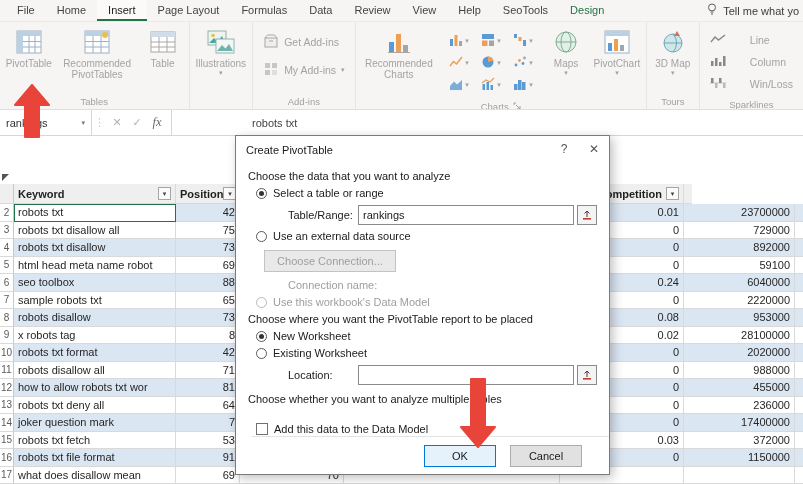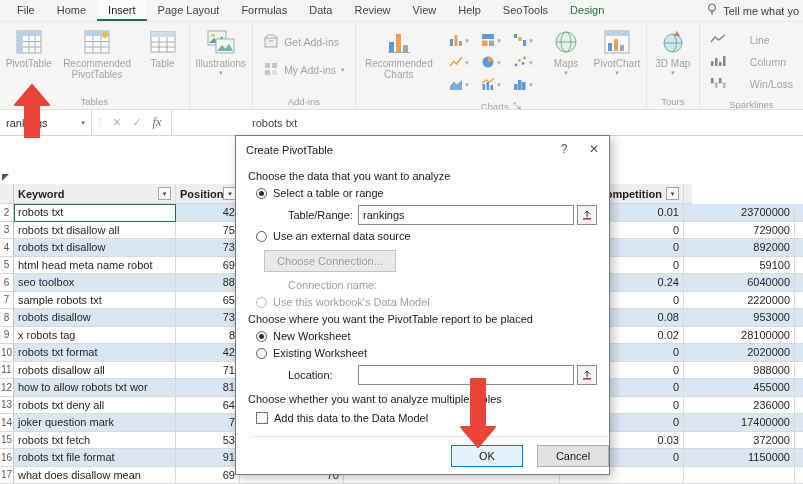--- a/index.html
+++ b/index.html
@@ -76,23 +76,23 @@
 .radio{width:11px;height:11px;border:1px solid #595959;border-radius:50%;position:relative;background:#fff;flex:none}
 .radio.checked::after{content:"";position:absolute;left:2px;top:2px;right:2px;bottom:2px;border-radius:50%;background:#333}
 .radiorow.disabled{color:#9e9e9e}
 .radiorow.disabled .radio{border-color:#b8b8b8}
 .fieldrow{display:flex;align-items:center;margin:6px 0 4px 40px}
 .fieldlbl{width:70px;flex:none}
 .fieldinput{flex:1;height:20px;border:1px solid #8a8a8a;background:#fff;display:flex;align-items:center;padding:0 4px;margin-right:3px;overflow:hidden}
 .pickbtn{width:20px;height:20px;border:1px solid #8a8a8a;background:#f4f4f4;display:flex;align-items:center;justify-content:center;flex:none}
 .btn-disabled{margin:8px 0 0 16px;width:132px;height:22px;background:#e9e9e9;border:1px solid #c3c3c3;color:#9e9e9e;display:flex;align-items:center;justify-content:center}
 .graylbl{margin:7px 0 0 40px;color:#9e9e9e}
-.chkrow{display:flex;align-items:center;gap:6px;margin:7px 0 0 8px}
+.chkrow{display:flex;align-items:center;gap:6px;margin:18px 0 0 8px}
 .chk{width:12px;height:12px;border:1px solid #707070;background:#fff;flex:none}
-.dlg-footer{position:absolute;left:16px;right:0;bottom:0;height:38px;border-top:1px solid #e3e3e3;display:flex;align-items:center;justify-content:flex-end;gap:14px;padding-right:0}
+.dlg-footer{position:absolute;left:16px;right:0;bottom:0;height:38px;border-top:1px solid #e3e3e3;display:flex;align-items:center;justify-content:flex-end;gap:14px;padding-right:27px}
 .btn{width:72px;height:22px;display:flex;align-items:center;justify-content:center;background:#e1e1e1;border:1px solid #adadad}
 .btn.primary{background:#e5f1fb;border:1px solid #0078d7}
 
 
 .arrow{position:absolute;z-index:20}
 </style>
 </head>
 <body>
 
 <div id="screen">

